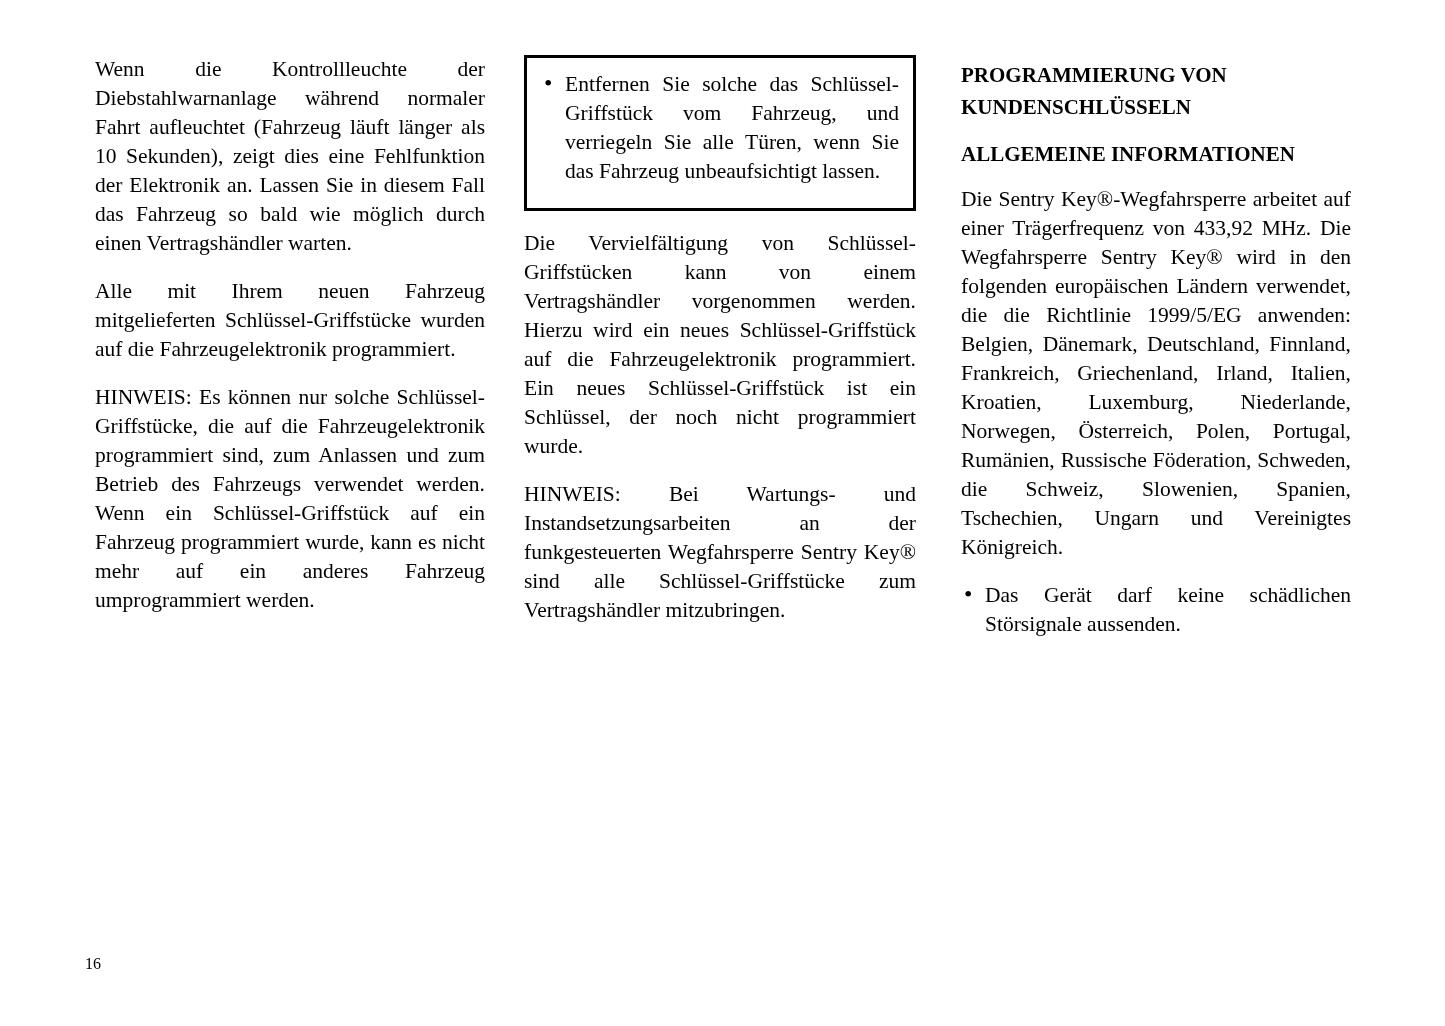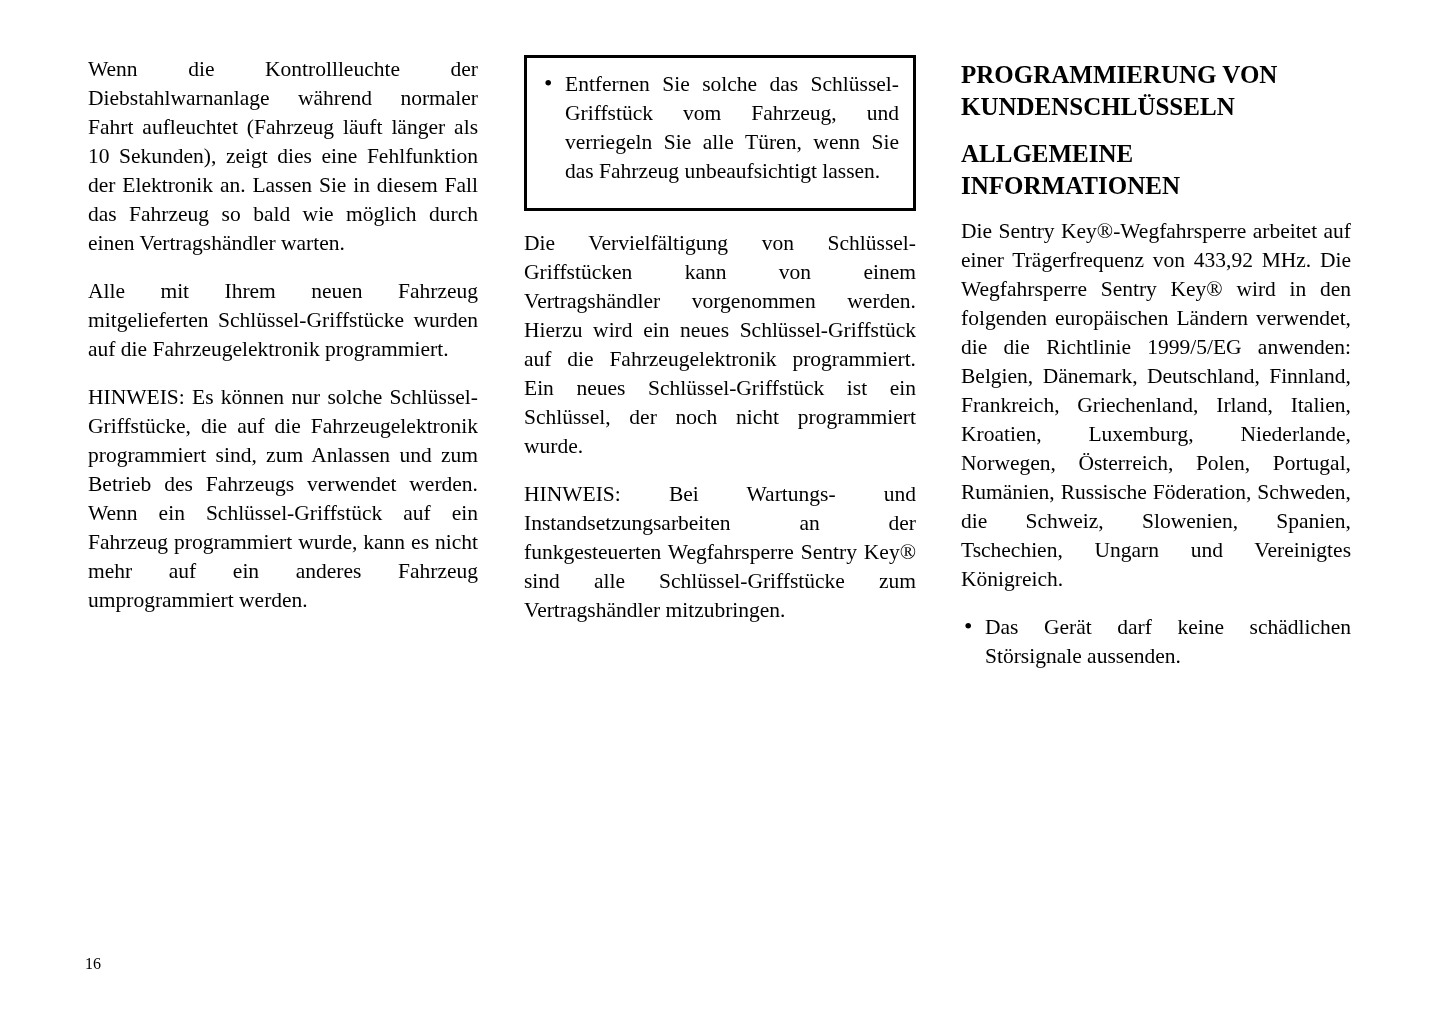--- a/index.html
+++ b/index.html
@@ -15,29 +15,29 @@
     background: #ffffff;
     overflow: hidden;
   }
   .col {
     position: absolute;
     top: 55px;
     text-align: justify;
     font-size: 21.5px;
     line-height: 29px;
   }
-  .col-1 { left: 88px;  width: 390px; }
+  .col-1 { left: 95px;  width: 390px; }
   .col-2 { left: 524px; width: 392px; }
   .col-3 { left: 961px; width: 390px; }
 
   .para { margin-bottom: 19px; }
   .note { font-weight: normal; margin-bottom: 19px; }
 
   .heading {
-    font-size: 25px;
+    font-size: 21px;
     line-height: 32px;
     font-weight: bold;
     text-align: left;
     margin: 4px 0 15px 0;
   }
   .heading.mt { margin-top: 10px; }
 
   .warning-box {
     border: 3px solid #000;
     padding: 12px 14px 14px 14px;

